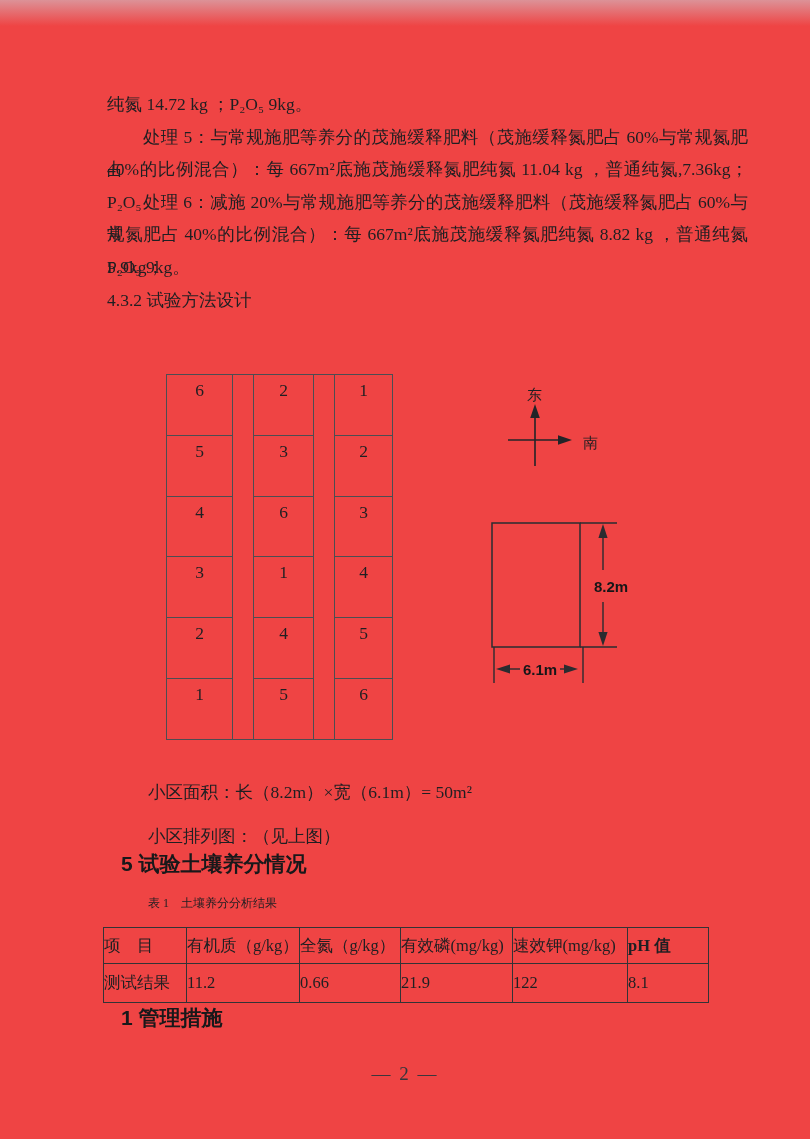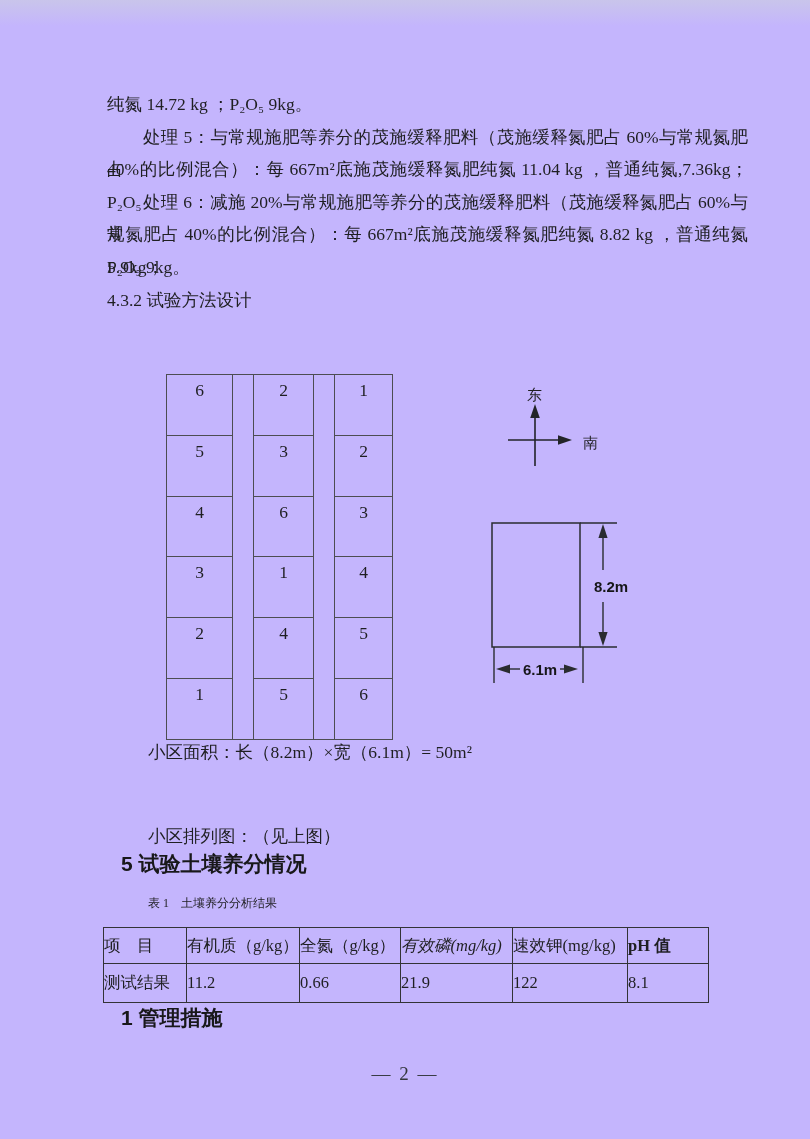--- a/index.html
+++ b/index.html
@@ -1,19 +1,19 @@
 <!DOCTYPE html>
 <html><head>
 <meta charset="utf-8">
 <style>
   html,body{margin:0;padding:0;background:#ffffff;}
   .page{
     position:relative;
     width:810px;height:1139px;
-    background:#c4b5fd;
+    background:#ef4444;
     overflow:hidden;
     font-family:"Liberation Serif","DejaVu Serif",serif;
     color:#1f1f22;
   }
   .scan-top-shade{
     position:absolute;top:0;left:0;right:0;height:26px;
     background:linear-gradient(180deg, rgba(205,210,220,0.55), rgba(255,255,255,0));
   }
   
   .body-text{
@@ -37,21 +37,21 @@
     flex:1;border-bottom:1.3px solid #4d4d52;box-sizing:border-box;
     text-align:center;padding-top:5px;font-size:17.5px;
   }
   .plot-cell:last-child{border-bottom:none;}
   
   .compass-svg{position:absolute;left:493px;top:378px;}
   .dims-svg{position:absolute;left:480px;top:508px;}
   .svg-cjk-label{font-family:"Liberation Serif","DejaVu Serif",serif;font-size:15px;fill:#1f1f22;}
   .svg-dim-label{font-family:"Liberation Sans","DejaVu Sans",sans-serif;font-size:15px;font-weight:700;fill:#161618;}
   
-  .area-line{position:absolute;left:148px;top:740px;font-size:17.5px;}
+  .area-line{position:absolute;left:148px;top:780px;font-size:17.5px;}
   .layout-line{position:absolute;left:148px;top:808px;font-size:17.5px;margin-top:16px;}
   
   .sec-heading{
     position:absolute;left:121px;
     font-family:"Liberation Sans","DejaVu Sans",sans-serif;
     font-weight:700;font-size:21px;color:#18181a;
   }
   .sec5{top:850px;}
   .sec6{top:1004px;}
   .table-caption{position:absolute;left:148px;top:895px;font-size:12px;}
@@ -61,21 +61,21 @@
     border-collapse:collapse;font-size:16.5px;color:#1f1f22;
     table-layout:fixed;
   }
   .soil-table td{
     border:1.6px solid #333336;text-align:left;vertical-align:middle;
     padding:0;
   }
   .soil-table tr.hdr td{height:35px;}
   .soil-table tr.dat td{height:38px;}
   .w0{width:82px;} .w1{width:112px;} .w2{width:100px;}
-  .w3{width:111px;font-style:italic;} .w4{width:114px;} .w5{width:80px;font-weight:bold;}
+  .w3{width:111px;} .w4{width:114px;} .w5{width:80px;font-weight:bold;}
   
   .footer-pn{
     position:absolute;left:0;right:0;top:1063px;text-align:center;
     font-size:19px;color:#33363c;letter-spacing:2px;
   }
 </style>
 </head>
 <body>
 
 <div class="page">

